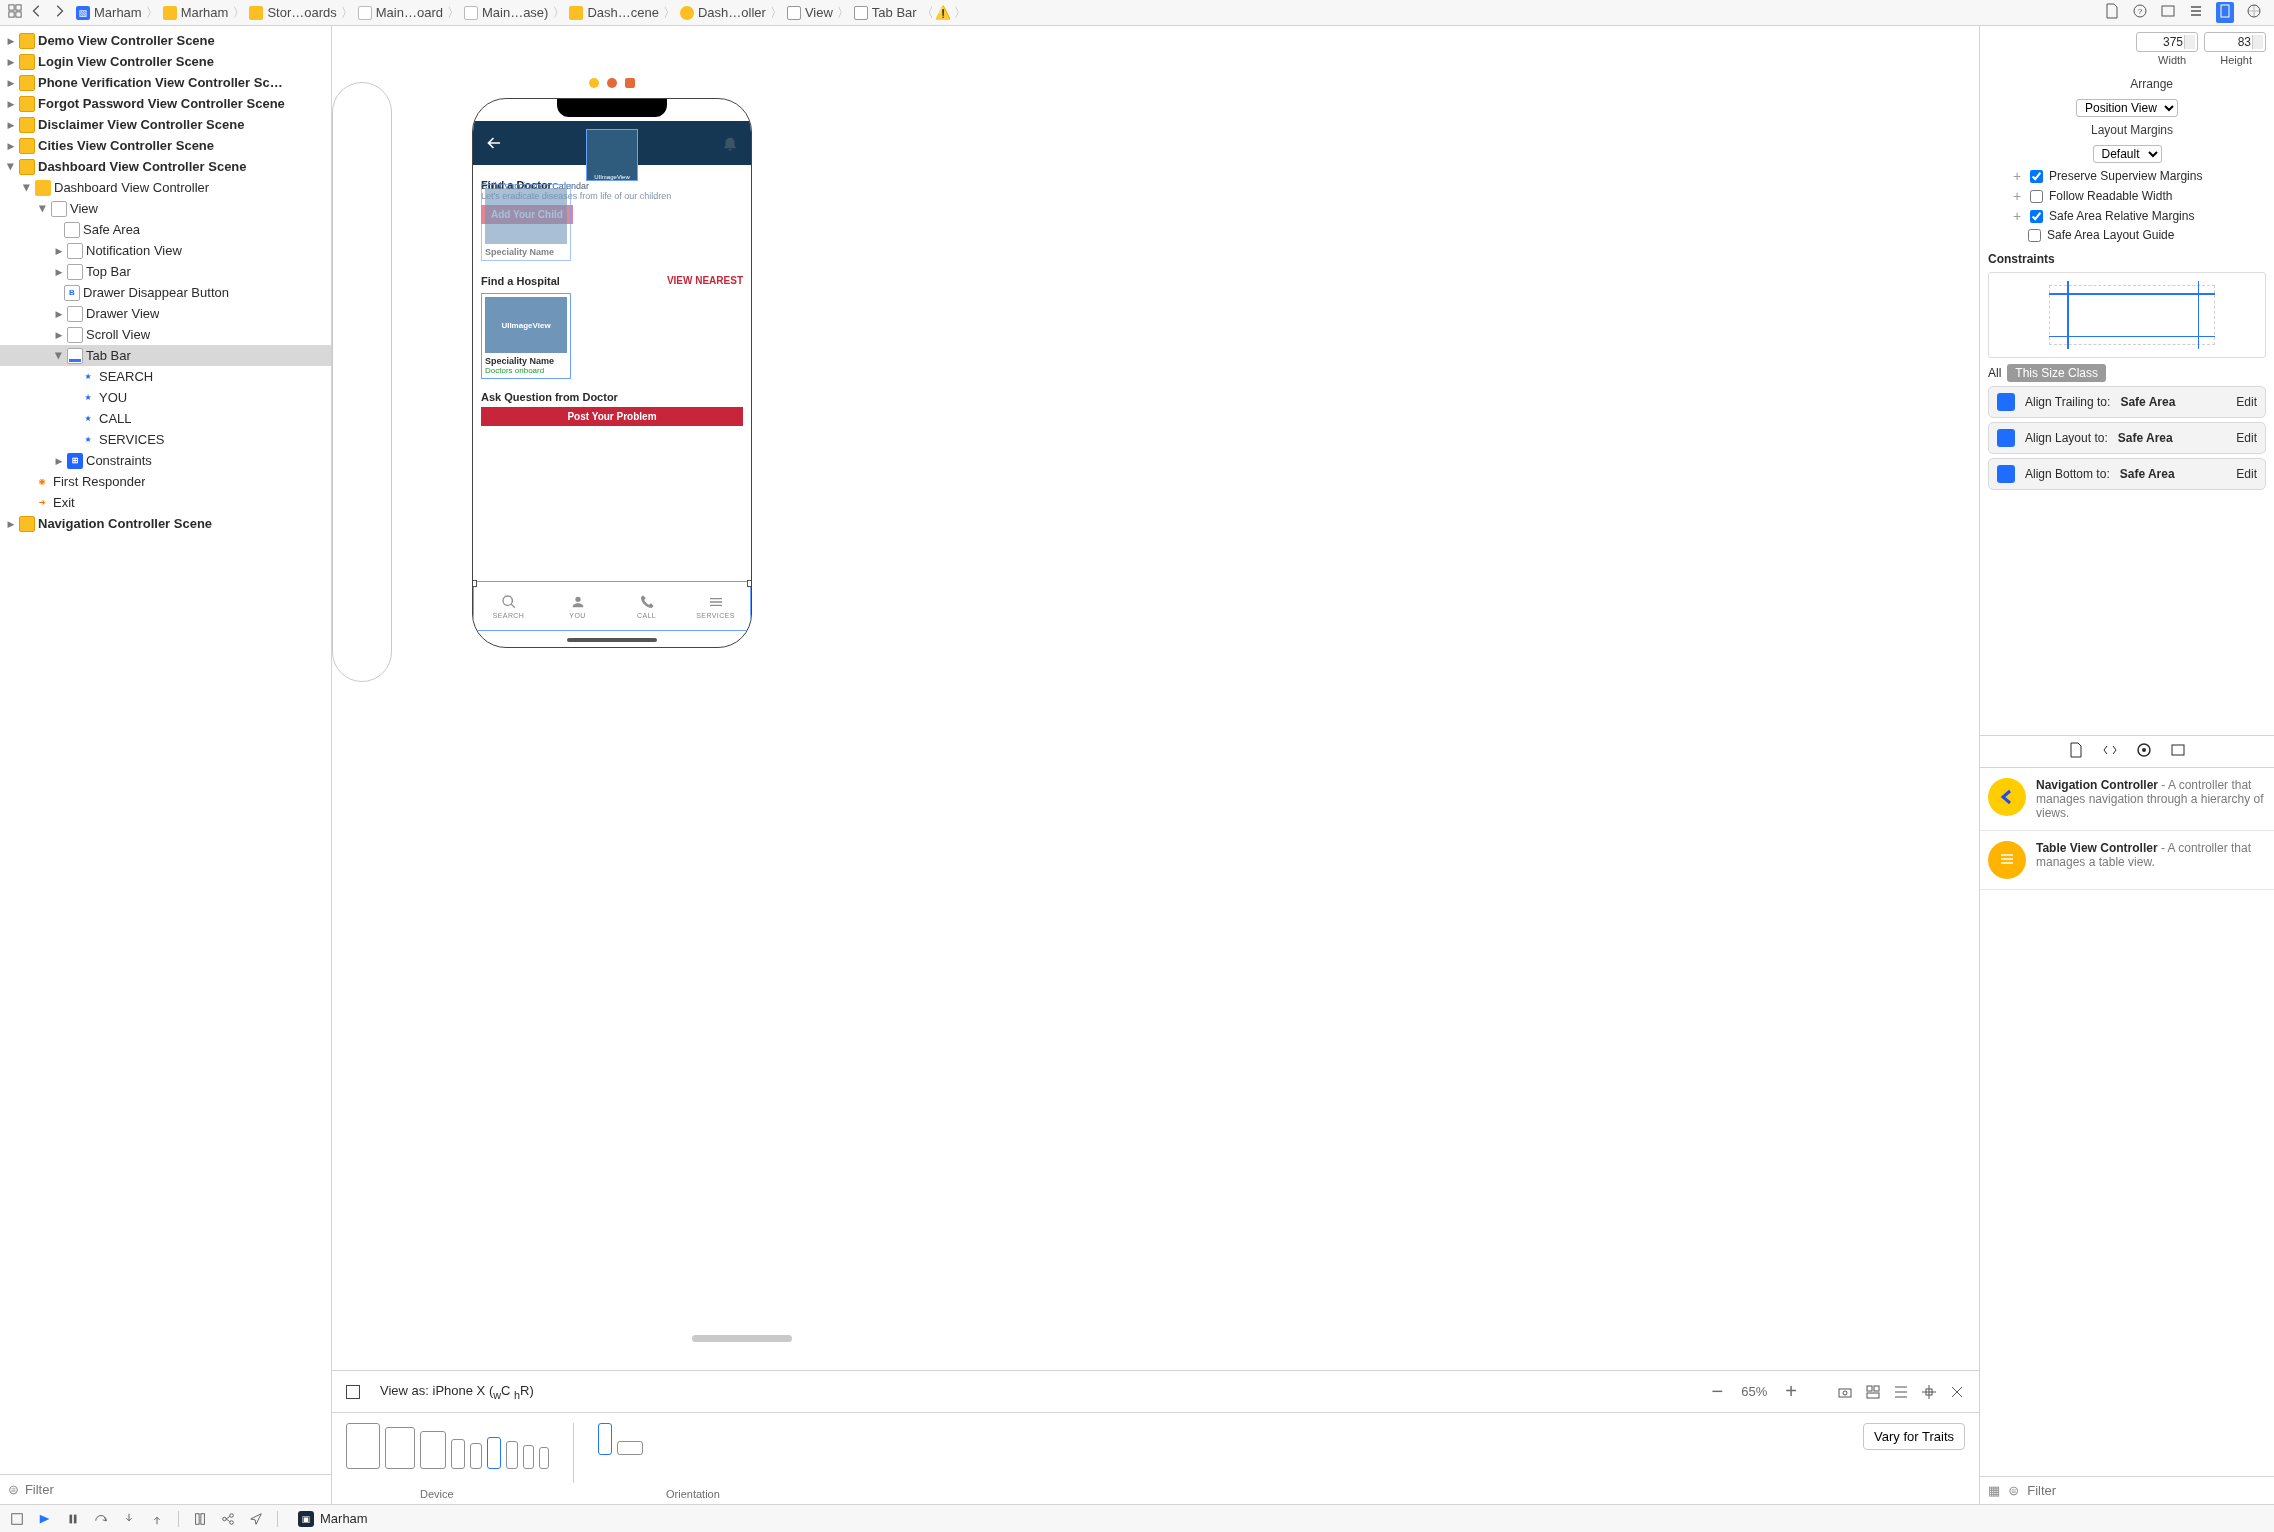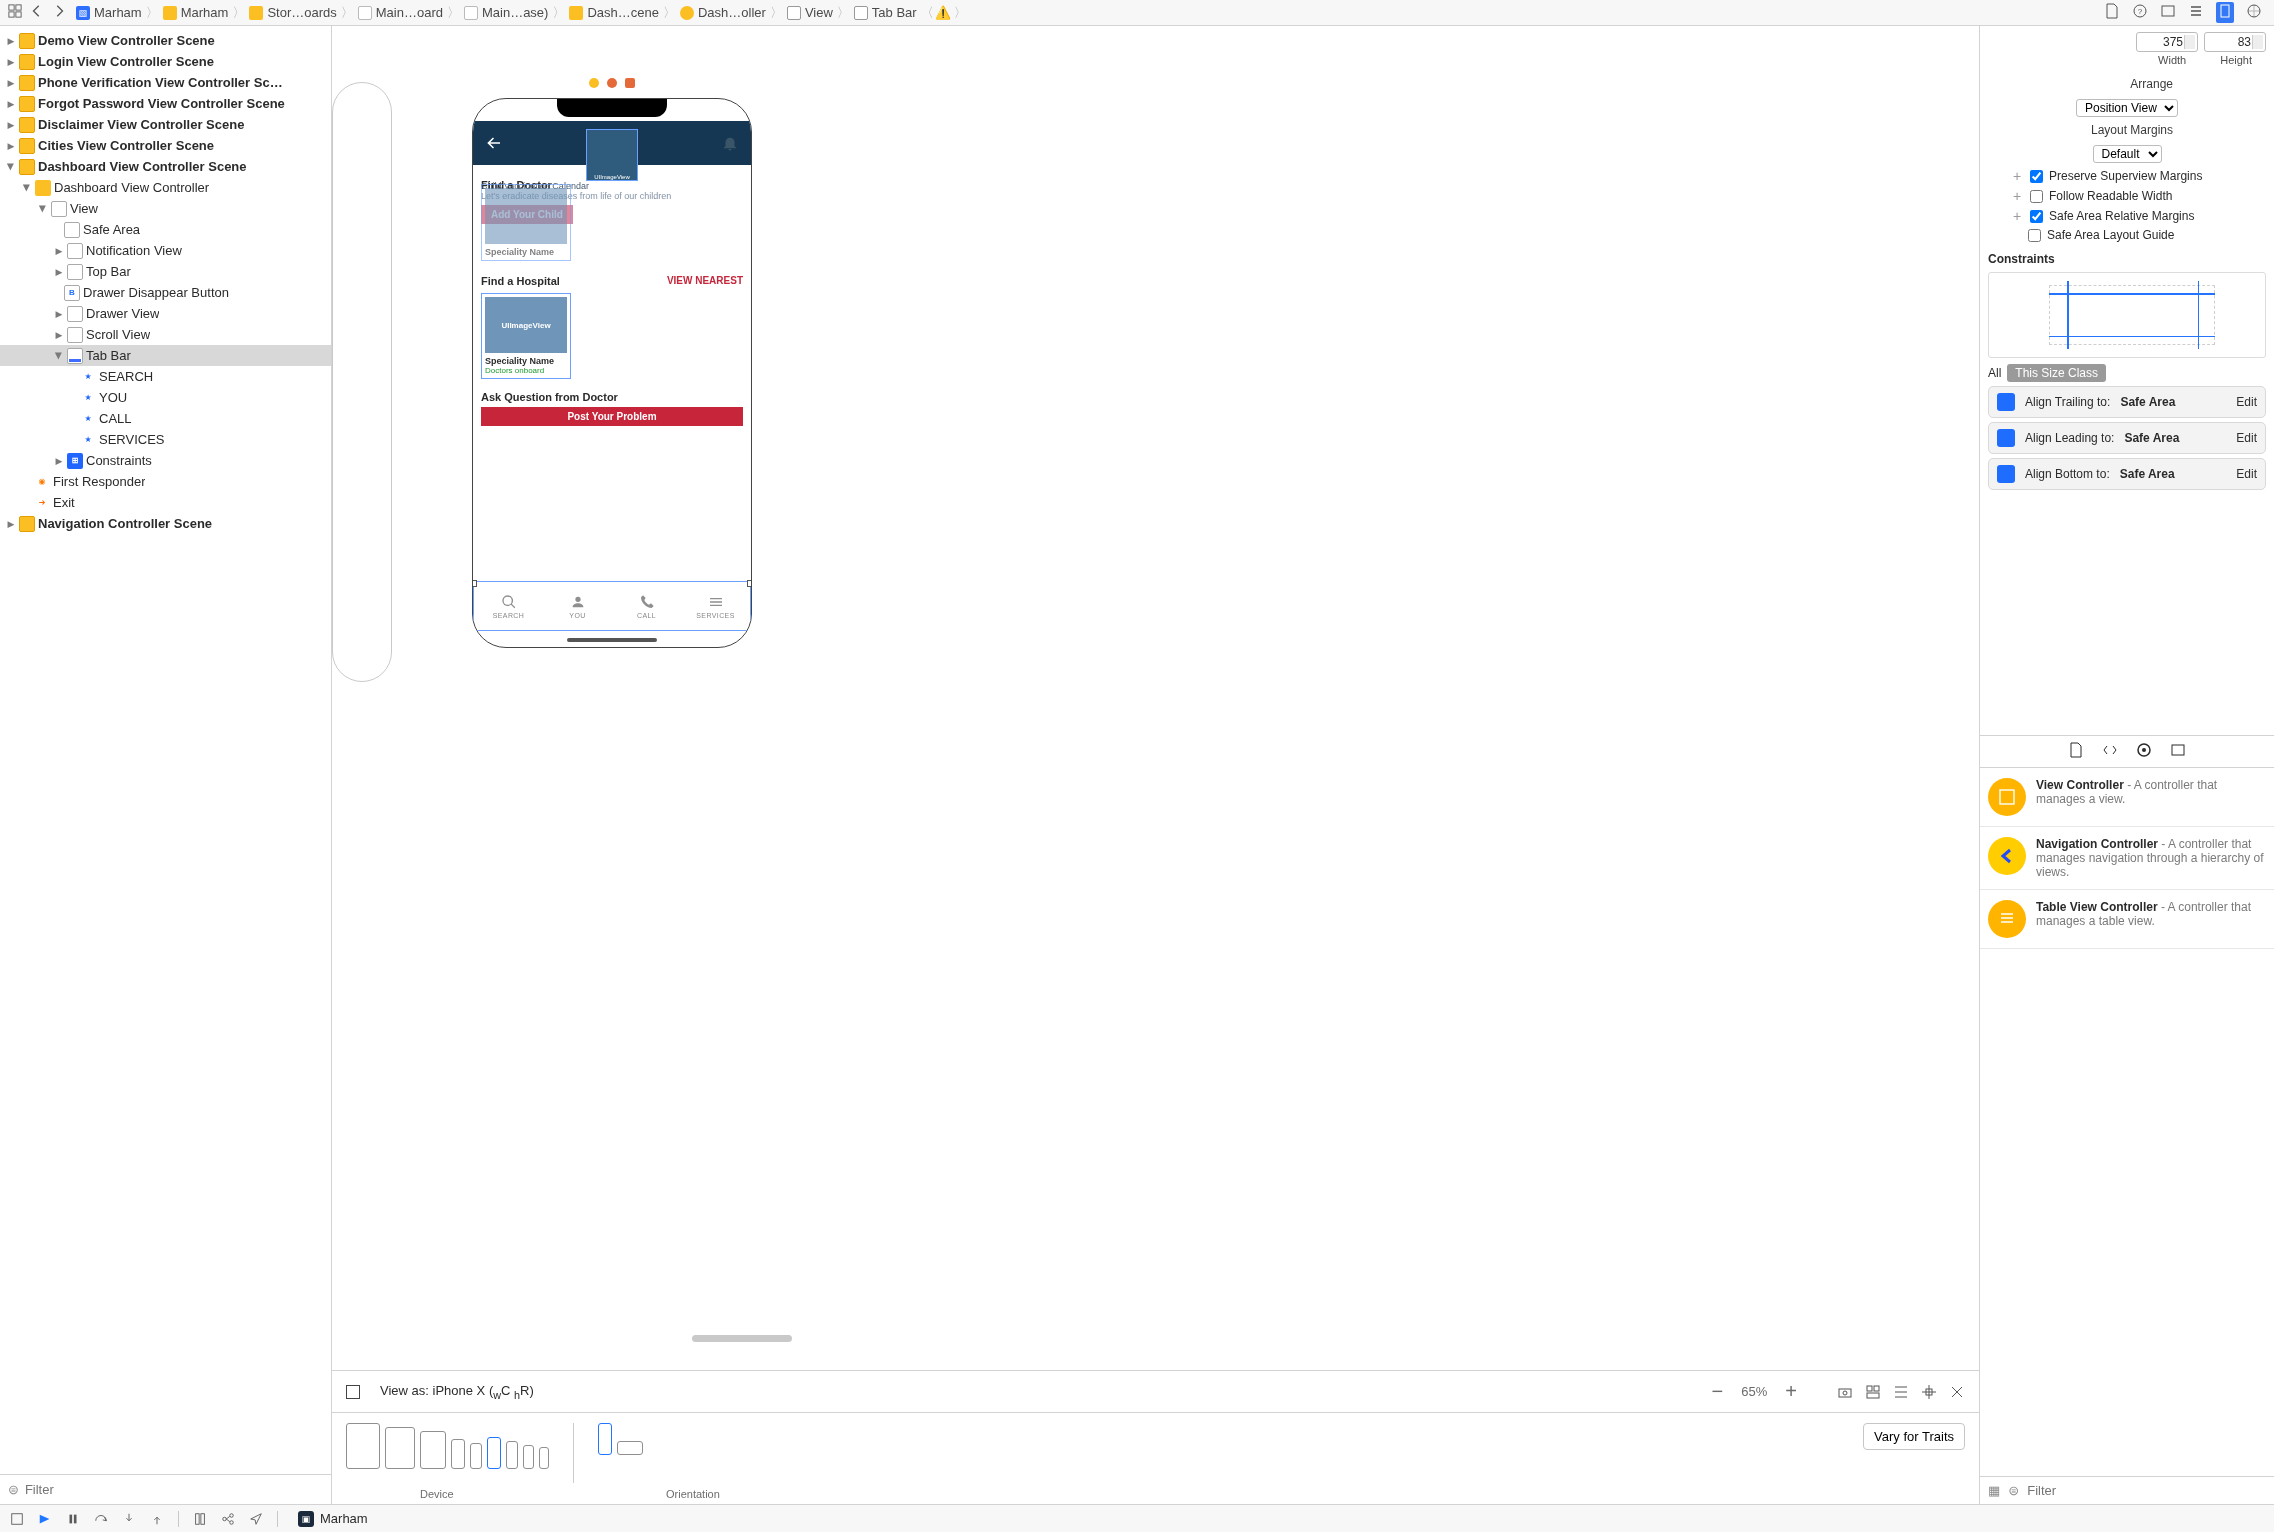--- a/index.html
+++ b/index.html
@@ -534,21 +534,21 @@
           <span class="pill">This Size Class</span>
         </div>
       <div class="con-item">
           <div class="cic"></div>
           <span>Align Trailing to:</span>
           <b>Safe Area</b>
           <span class="edit">Edit</span>
         </div>
       <div class="con-item">
           <div class="cic"></div>
-          <span>Align Leading to:</span>
+          <span>Align Layout to:</span>
           <b>Safe Area</b>
           <span class="edit">Edit</span>
         </div>
       <div class="con-item">
           <div class="cic"></div>
           <span>Align Bottom to:</span>
           <b>Safe Area</b>
           <span class="edit">Edit</span>
         </div>
     </div>
@@ -563,28 +563,20 @@
       <span class="act"><svg viewBox="0 0 16 16">
             <circle cx="8" cy="8" r="6" fill="none" stroke="currentColor" stroke-width="1.5"></circle>
             <circle cx="8" cy="8" r="2" fill="currentColor"></circle>
           </svg></span>
       <span><svg viewBox="0 0 16 16">
             <rect x="2" y="3" width="12" height="10" fill="none" stroke="currentColor"></rect>
           </svg></span>
     </div>
     <div class="lib-list">
       <div class="lib-item">
-          <div class="lib-ic">
-            <svg width="20" height="20">
-              <rect x="3" y="3" width="14" height="14" fill="none" stroke="#fff" stroke-width="1.4"></rect>
-            </svg>
-          </div>
-          <div class="txt"><b>View Controller</b><span> - A controller that manages a view.</span></div>
-        </div>
-      <div class="lib-item">
           <div class="lib-ic" style="background:#ffcd00">
             <svg width="20" height="20" viewBox="0 0 20 20">
               <path d="M13 4L6 10l7 6" fill="none" stroke="#1f4bff" stroke-width="3"></path>
             </svg>
           </div>
           <div class="txt"><b>Navigation Controller</b><span> - A controller that manages navigation through a hierarchy of views.</span></div>
         </div>
       <div class="lib-item">
           <div class="lib-ic">
             <svg width="20" height="20">

